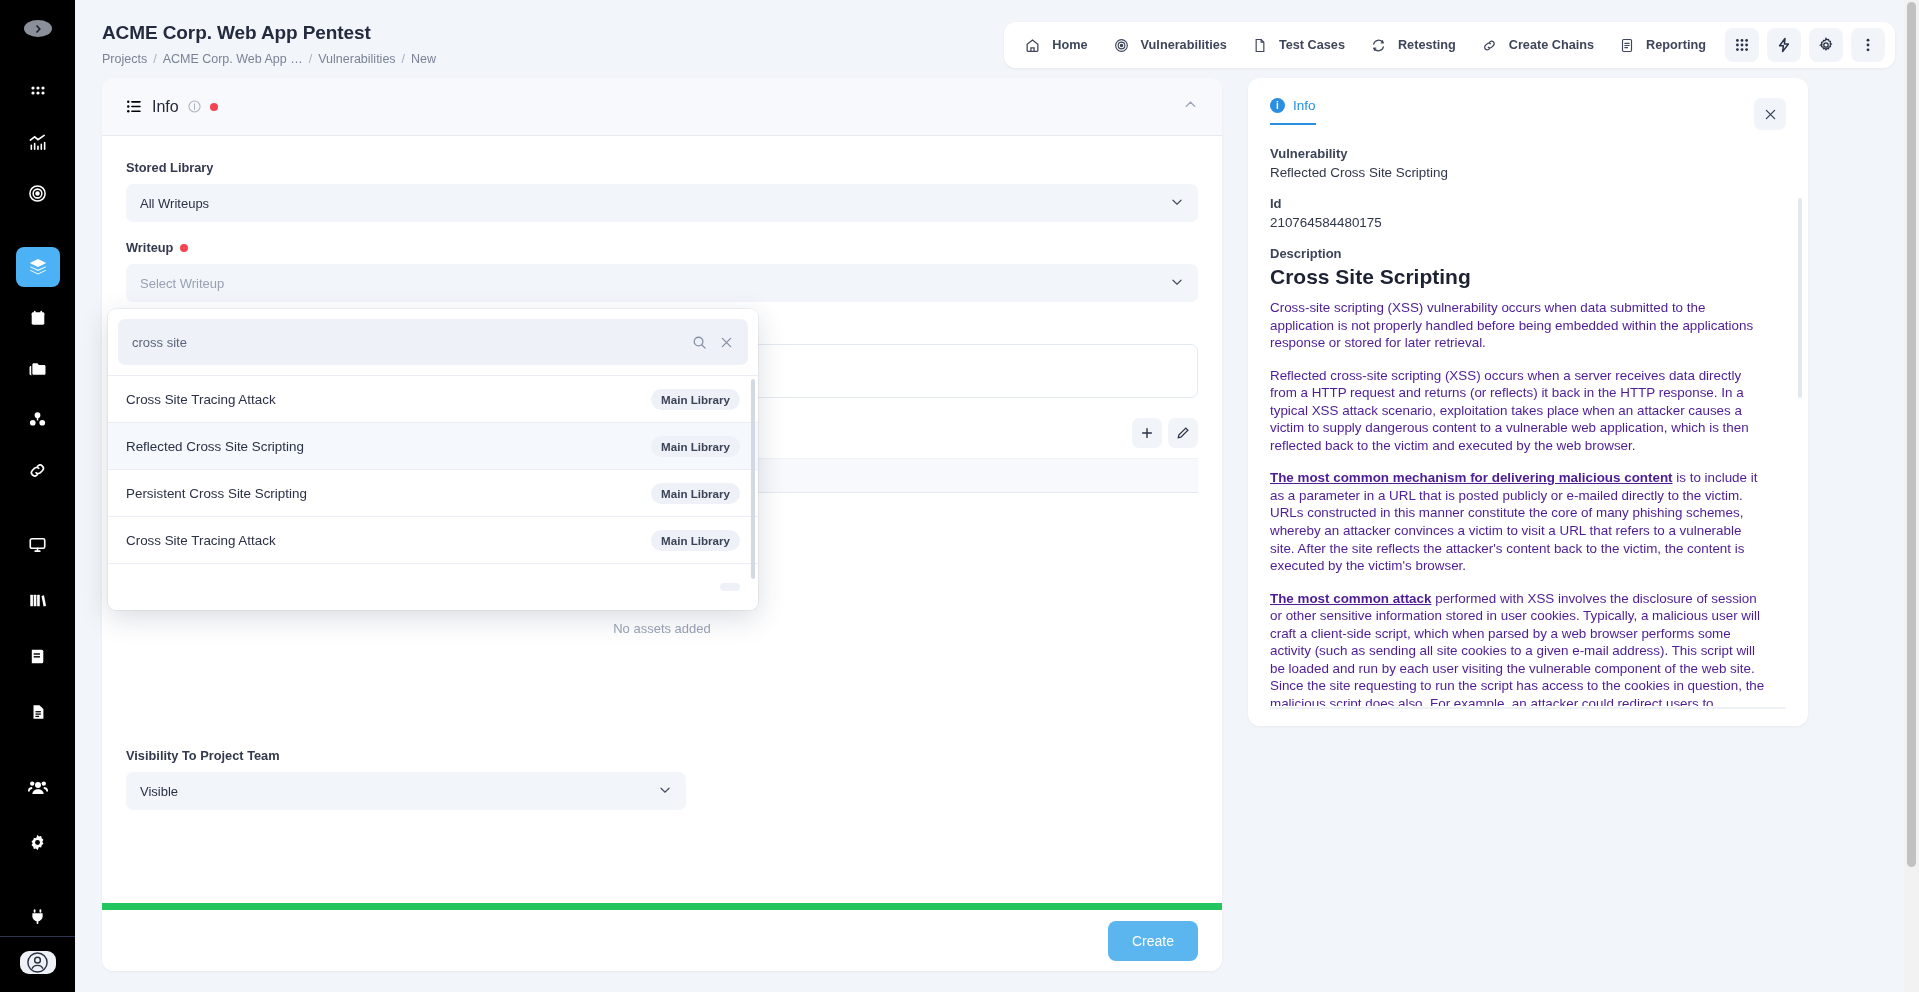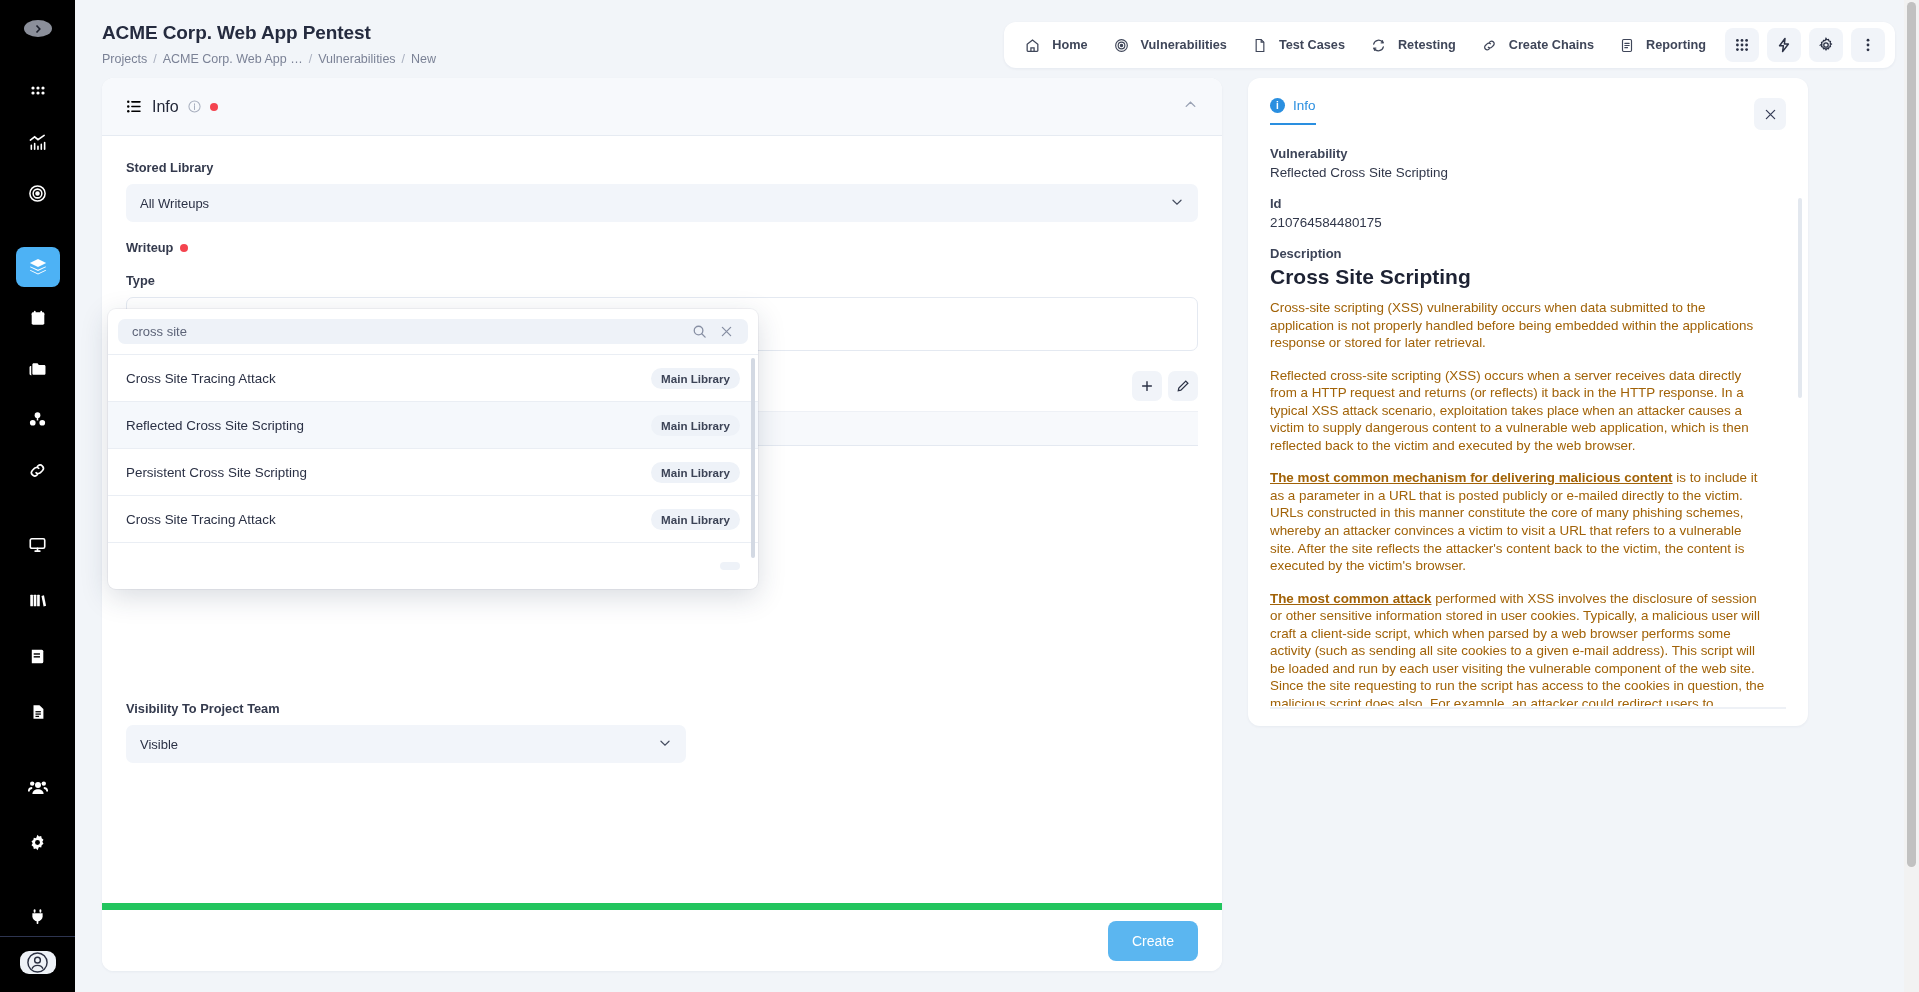--- a/index.html
+++ b/index.html
@@ -144,21 +144,21 @@
   }
 
   
   #ddwrap {
     position: absolute; left: 6px; top: 231px; width: 650px;
     background: #fff; border-radius: 8px; z-index: 60;
     box-shadow: 0 8px 28px rgba(30,45,80,.17), 0 0 0 1px rgba(30,45,80,.05);
     overflow: hidden;
   }
   #ddsearch {
-    margin: 10px 10px 0 10px; height: 25px; background: #eef2f8; border-radius: 7px;
+    margin: 10px 10px 0 10px; height: 46px; background: #eef2f8; border-radius: 7px;
     display: flex; align-items: center; padding: 0 14px; gap: 12px;
   }
   #ddsearch .val { font-size: 13px; color: #5d6478; flex: 1; }
   #ddsearch .ic { color: #8890a4; cursor: pointer; display: flex; }
   #ddlist { max-height: 280px; overflow: hidden; position: relative; margin-top: 10px; }
   .ddrow {
     display: flex; align-items: center; height: 47px; padding: 0 18px;
     border-top: 1px solid #eaeef4; cursor: pointer;
   }
   .ddrow.hl { background: #f5f8fc; }
@@ -189,21 +189,21 @@
   }
   #infoclose {
     margin-left: auto; width: 32px; height: 32px; border-radius: 7px; background: #f1f4f9;
     display: flex; align-items: center; justify-content: center; cursor: pointer; color: #39405a;
   }
   #infoscrollarea { margin-top: 16px; height: 560px; overflow: hidden; padding-right: 18px; }
   .ikey { font-size: 13px; font-weight: bold; color: #3d4458; margin-bottom: 4px; }
   .ival { font-size: 13.4px; color: #31374a; margin-bottom: 16px; }
   .ih1 { font-size: 21px; font-weight: bold; color: #1d2233; margin: 2px 0 10px 0; }
   .ih2 { font-size: 18.5px; font-weight: bold; color: #1d2233; margin: 20px 0 8px 0; }
-  .ip { font-size: 13.4px; line-height: 1.31; color: #a16207; margin-bottom: 15px; }
+  .ip { font-size: 13.4px; line-height: 1.31; color: #4c1d95; margin-bottom: 15px; }
   .ip b { text-decoration: underline; }
   #infopanelscroll {
     position: absolute; right: 6px; top: 120px; width: 4px; height: 200px;
     background: #e3e8ef; border-radius: 3px;
   }
   #infodivider {
     position: absolute; left: 22px; right: 22px; bottom: 17px; height: 2px; background: #eef1f6;
   }
 
   
@@ -497,20 +497,28 @@
                 </svg>
             </span>
           </div>
         </div>
 
         <div class="fgroup">
           <div class="flabel">
             <span>Writeup</span>
             <span class="dot-req"></span>
           </div>
+          <div class="fselect placeholder">
+            <span>Select Writeup</span>
+            <span class="chev">
+              <svg width="14" height="14" viewBox="0 0 16 16" fill="none" stroke="currentColor" stroke-width="1.4">
+                  <path d="M3.4 6L8 10.4 12.6 6" stroke-linecap="round"></path>
+                </svg>
+            </span>
+          </div>
         </div>
 
         <div class="fgroup">
           <div class="flabel">Type</div>
           <div class="fbox"></div>
         </div>
 
         <div id="assetshead">
           <span class="lbl">Affected Assets</span>
           <span class="acts">

